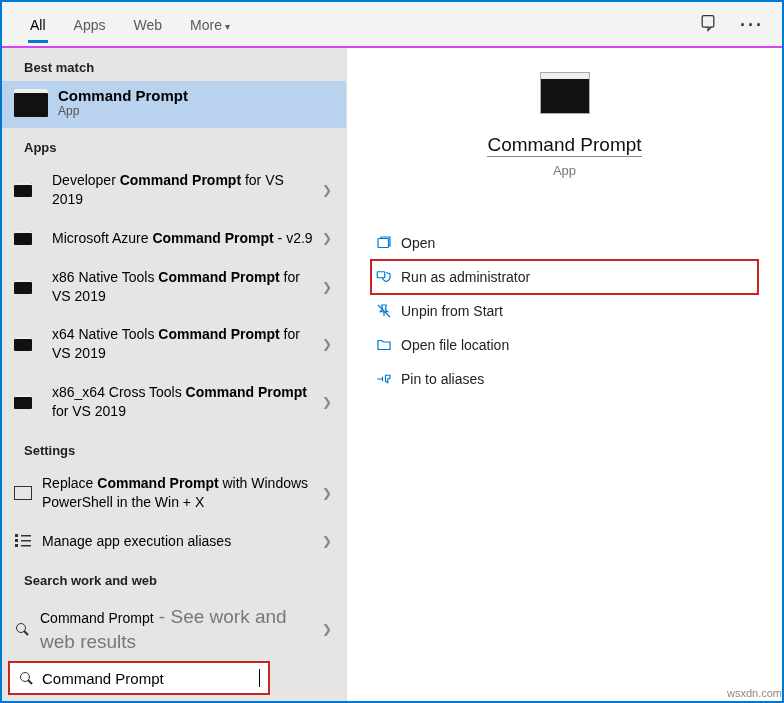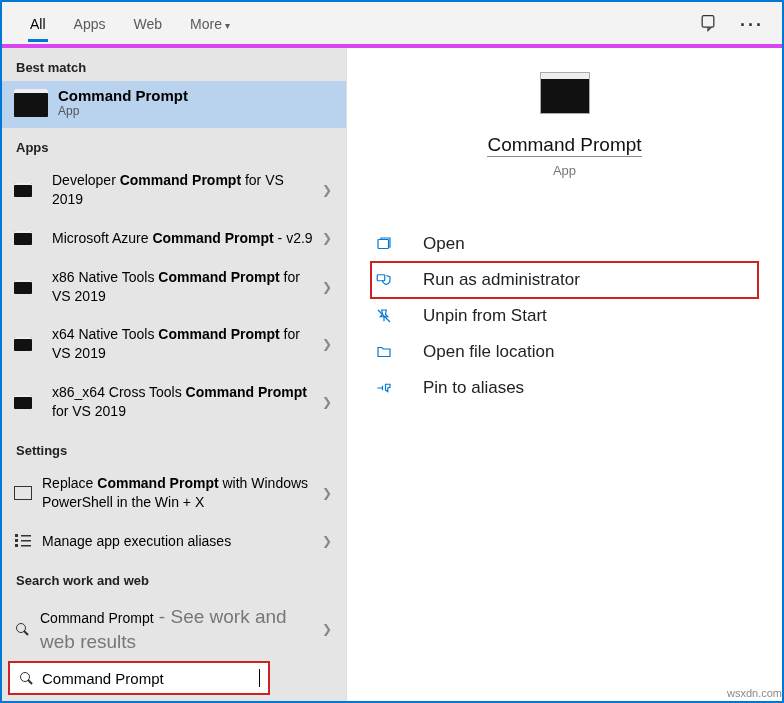--- a/index.html
+++ b/index.html
@@ -1,31 +1,31 @@
 <!DOCTYPE html>
 <html><head>
 <meta charset="utf-8">
 <style>
   * { margin:0; padding:0; box-sizing:border-box; font-family:"Segoe UI",Arial,sans-serif; }
   body { width:784px; height:703px; background:#fff; position:relative; overflow:hidden; }
   .container { width:784px; height:703px; border:2px solid #0078d4; display:flex; flex-direction:column; }
   
-  .tabbar { height:46px; background:#f3f3f3; border-bottom:4px solid #d946ef; display:flex; align-items:center; padding:0 14px; position:relative;}
+  .tabbar { height:46px; background:#f3f3f3; border-bottom:2px solid #d946ef; display:flex; align-items:center; padding:0 14px; position:relative;}
   .tab { font-size:14px; color:#5a5a5a; padding:12px 14px 10px; cursor:pointer; position:relative;}
   .tab.active { color:#000; font-weight:400;}
   .tab.active::after { content:""; position:absolute; left:12px; right:12px; bottom:0; height:3px; background:#0078d4;}
   .tab .chev { margin-left:3px; font-size:10px;}
   .topright { position:absolute; right:18px; top:0; height:46px; display:flex; align-items:center; gap:22px;}
   .dots { letter-spacing:2px; font-size:18px; font-weight:bold; color:#333;}
   
   .main { flex:1; display:flex; overflow:hidden;}
   .left { width:344px; background:#e5e5e5; display:flex; flex-direction:column; overflow:hidden;}
   .right { flex:1; background:#fff; border-left:1px solid #ddd;}
   
-  .section-head { font-size:13px; font-weight:600; color:#222; padding:12px 14px 6px;}
+  .section-head { font-size:13px; font-weight:600; color:#222; padding:12px 14px 6px;margin-left:8px;}
   
   .best-item { background:#b9d2ee; display:flex; align-items:center; padding:6px 12px 10px;}
   .cmd-icon { width:34px; height:28px; background:#111; border-radius:1px; margin-right:10px; box-shadow:inset 0 4px 0 0 #eee;}
   .cmd-icon.sm { width:18px; height:14px; box-shadow:inset 0 2px 0 0 #eee;}
   .best-title { font-size:15px; font-weight:600; color:#000;}
   .best-sub { font-size:12px; color:#555;}
   
   .li { display:flex; align-items:center; padding:10px 14px 10px 12px; font-size:14px; color:#000; position:relative;}
   .li .txt { flex:1; line-height:1.35; padding-left:10px;}
   .li .chevright { color:#888; font-size:12px; margin-left:6px;}
@@ -48,21 +48,21 @@
   .searchbox { position:absolute; left:8px; bottom:8px; width:262px; height:34px; border:2.5px solid #c22; background:#fff; display:flex; align-items:center; padding:0 8px; gap:8px;}
   .searchbox input { border:none; outline:none; font-size:15px; flex:1; color:#000;}
   .cursor { width:1px; height:18px; background:#000;}
   
   .right-inner { padding:24px;}
   .preview-icon { width:50px; height:42px; background:#111; margin:0 auto; border:1px solid #aaa; box-shadow:inset 0 6px 0 0 #eee;}
   .preview-title { text-align:center; font-size:19px; margin-top:20px; color:#111; border-bottom:1px solid #888; display:inline-block;}
   .preview-title-wrap { text-align:center;}
   .preview-sub { color:#777; font-size:13px; margin-top:6px; text-align:center;}
   .actions { margin-top:48px;}
-  .action { display:flex; align-items:center; gap:30px; padding:8px 4px; font-size:17px; color:#222;}
+  .action { display:flex; align-items:center; gap:8px; padding:8px 4px; font-size:14px; color:#222;}
   .action.red { outline:2.5px solid #c22; outline-offset:-1px;}
   .action svg { width:18px; height:18px; }
   
   .mark { position:absolute; right:2px; bottom:4px; font-size:11px; color:#888; font-family:Arial;}
 </style>
 </head>
 <body>
 
 <div class="container">
 

